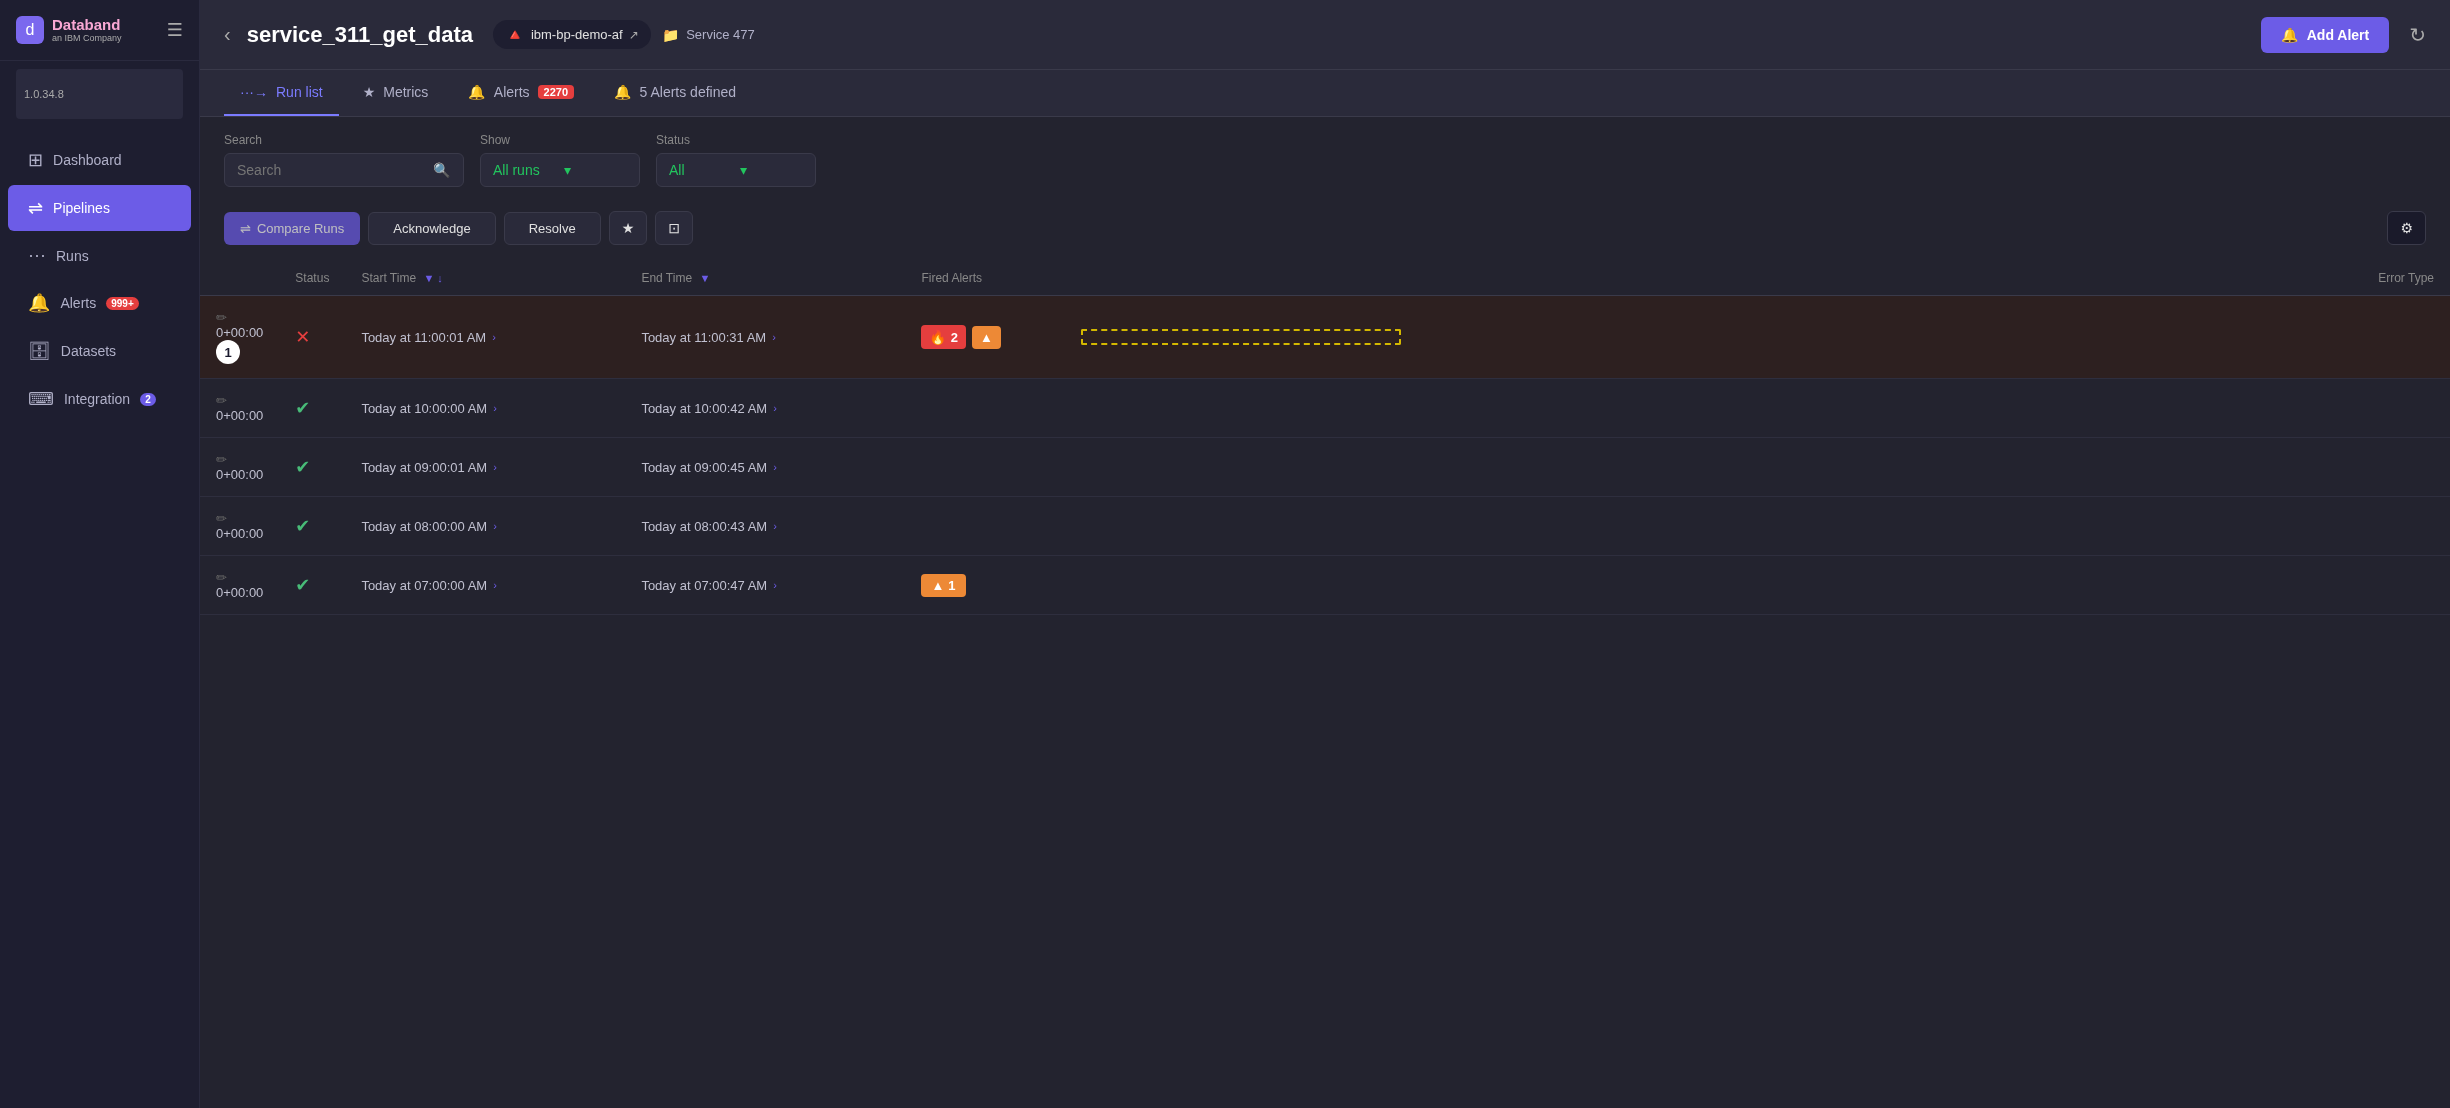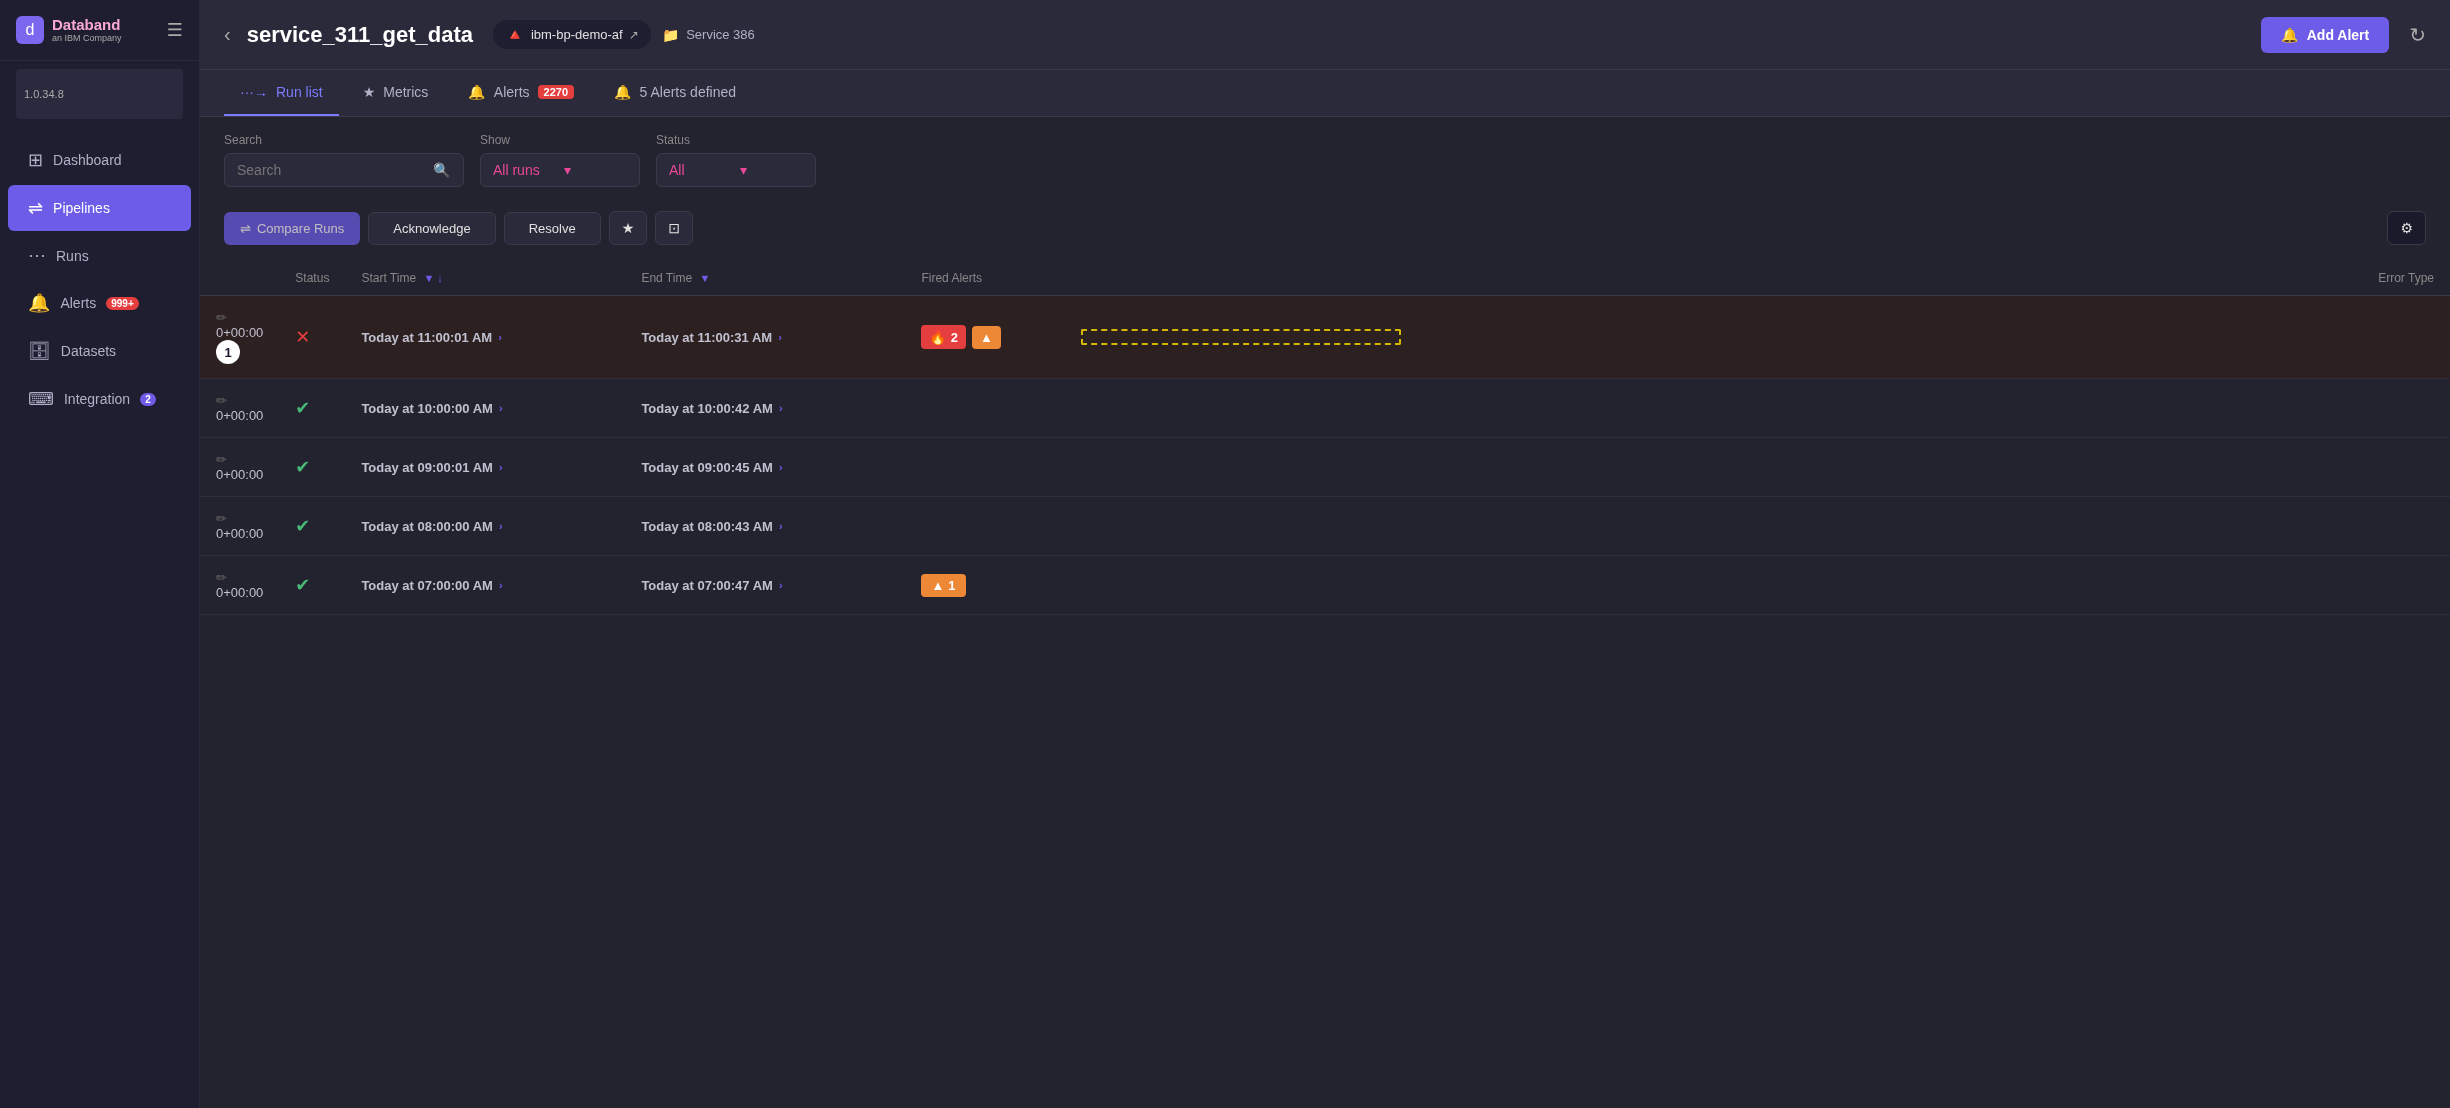--- a/index.html
+++ b/index.html
@@ -172,21 +172,21 @@
     .select-wrap {
       display: flex; align-items: center;
       background: #2a2a3a;
       border: 1px solid #3a3a4a;
       border-radius: 6px;
       padding: 8px 12px;
       gap: 8px;
       cursor: pointer;
       width: 160px;
     }
-    .select-wrap span { flex: 1; color: #ec4899; font-size: 14px; }
+    .select-wrap span { flex: 1; color: #22c55e; font-size: 14px; }
     .chevron { color: #888; font-size: 12px; }
 
     
     .action-bar {
       display: flex; align-items: center; gap: 8px;
       padding: 8px 24px 0;
       background: #23232f;
     }
     .compare-btn {
       background: #6c5ce7;
@@ -239,21 +239,21 @@
       font-size: 12px;
       font-weight: 500;
       border-bottom: 1px solid #3a3a4a;
     }
     .th-filter { color: #6c5ce7; font-size: 11px; margin-left: 4px; }
     tr.data-row { border-bottom: 1px solid #2e2e3e; }
     tr.data-row.error-row { background: #2d2020; }
     td { padding: 14px 16px; font-size: 13px; color: #c0c0d0; }
     .status-error { color: #e53e3e; font-size: 18px; }
     .status-ok { color: #48bb78; font-size: 18px; }
-    .time-link { color: #c0c0d0; display: flex; align-items: center; gap: 6px; cursor: pointer; font-weight: bold; }
+    .time-link { color: #c0c0d0; display: flex; align-items: center; gap: 6px; cursor: pointer; }
     .time-arrow { color: #6c5ce7; font-size: 11px; }
     .edit-icon { color: #666; font-size: 13px; cursor: pointer; }
     .fired-alerts-cell { display: flex; align-items: center; gap: 6px; }
     .alert-badge-red {
       background: #e53e3e;
       color: #fff;
       padding: 4px 8px;
       border-radius: 4px;
       font-size: 13px;
       font-weight: 700;
@@ -361,21 +361,21 @@
   <div class="top-header">
     <div class="back-btn">‹</div>
     <div class="page-title">service_311_get_data</div>
     <div class="project-badge">
       <span class="project-icon">🔺</span>
       <span>ibm-bp-demo-af</span>
       <span class="ext-icon">↗</span>
     </div>
     <div class="service-badge">
       <span class="service-icon">📁</span>
-      <span>Service 386</span>
+      <span>Service 477</span>
     </div>
     <div class="header-spacer"></div>
     <button class="add-alert-btn">
       <span>🔔</span>
       <span>Add Alert</span>
     </button>
     <div class="refresh-btn">↻</div>
   </div>
 
   <div class="tabs">

